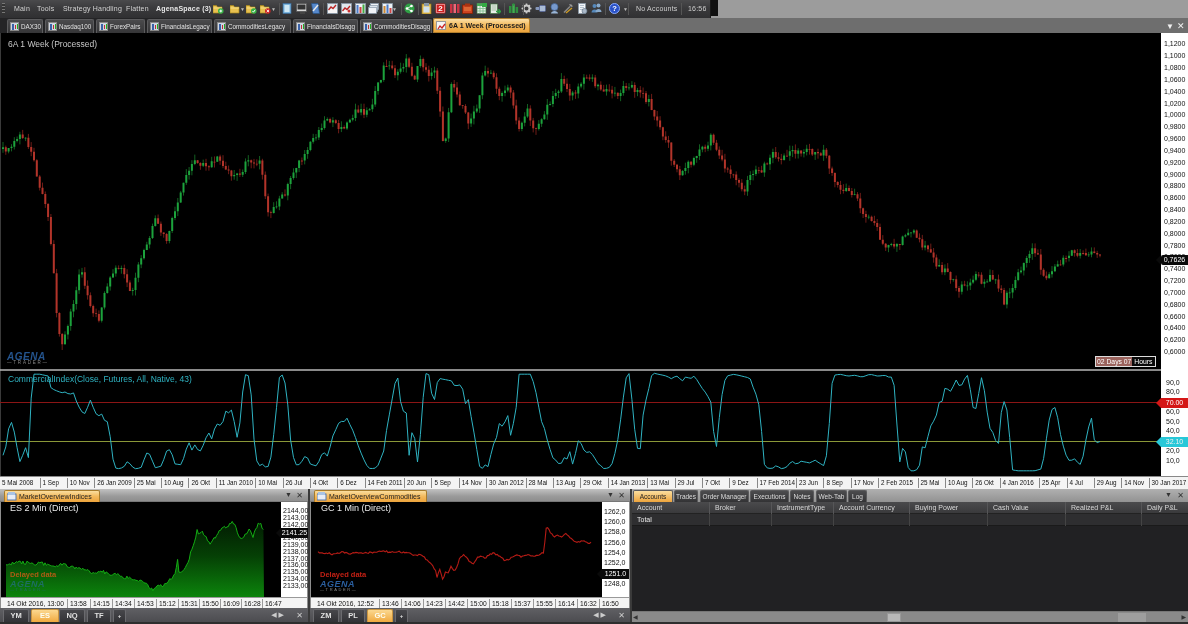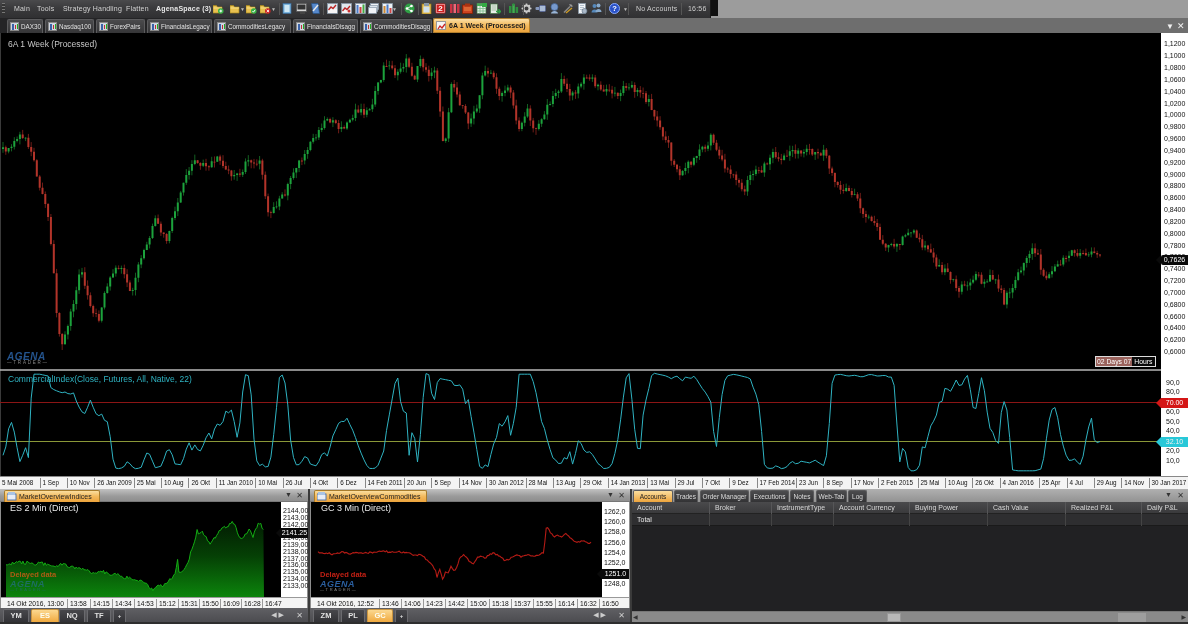--- a/index.html
+++ b/index.html
@@ -81,21 +81,21 @@
  <path d="M3.0,147.3V149.1M8.6,148.0V151.6M11.5,146.7V148.0M14.3,141.1V146.7M17.1,139.1V141.1M19.9,134.6V139.1M25.6,137.7V138.5M65.0,334.4V344.3M67.9,326.0V334.4M70.7,311.5V326.0M73.5,304.0V311.5M76.3,290.3V304.0M79.1,274.6V290.3M82.0,272.2V274.6M101.7,307.6V320.8M104.5,292.9V307.6M107.3,286.5V292.9M110.2,277.5V286.5M113.0,273.4V277.5M115.8,267.8V273.4M121.4,268.1V268.9M132.7,289.9V291.0M135.5,277.8V289.9M138.4,264.6V277.8M141.2,258.3V264.6M144.0,250.0V258.3M146.8,244.4V250.0M149.6,238.0V244.4M152.5,226.0V238.0M155.3,218.2V226.0M169.4,231.0V241.0M172.2,217.9V231.0M175.0,211.2V217.9M177.8,202.5V211.2M180.7,192.4V202.5M183.5,182.8V192.4M186.3,175.0V182.8M189.1,170.8V175.0M191.9,164.0V170.8M194.8,160.2V164.0M203.2,163.0V165.8M211.7,161.2V167.2M217.3,156.6V161.8M234.2,175.0V176.2M237.1,173.5V175.0M242.7,172.0V174.8M245.5,161.4V172.0M248.3,160.2V161.4M259.6,160.4V163.7M273.7,207.1V213.1M276.5,206.5V207.3M279.4,198.6V206.5M282.2,194.4V198.6M287.8,184.0V195.5M290.6,178.0V184.0M293.5,172.5V178.0M296.3,167.9V172.5M299.1,160.4V167.9M304.7,154.1V160.6M307.6,150.0V154.1M310.4,141.8V150.0M313.2,137.9V141.8M316.0,137.4V138.2M318.8,130.1V137.4M321.7,128.0V130.1M324.5,120.4V128.0M327.3,118.9V120.4M332.9,120.3V122.6M341.4,127.1V129.0M347.0,122.6V128.6M349.9,119.7V122.6M352.7,117.9V119.7M355.5,109.4V117.9M361.1,108.9V112.4M366.8,110.2V114.7M369.6,109.2V110.2M372.4,104.4V109.2M375.2,91.0V104.4M378.1,82.5V91.0M380.9,80.0V82.5M383.7,65.6V80.0M389.3,65.5V66.3M397.8,71.8V75.3M400.6,68.5V71.8M403.4,67.0V68.5M406.3,58.4V67.0M417.5,66.0V79.5M420.4,59.0V66.0M431.6,72.6V76.0M434.5,70.6V72.6M445.7,138.6V141.0M448.6,112.3V138.6M451.4,84.0V112.3M471.1,118.5V123.5M473.9,111.4V118.5M476.8,108.5V111.4M479.6,95.3V108.5M482.4,75.4V95.3M485.2,71.1V75.4M490.9,72.8V73.6M502.1,93.1V96.1M505.0,90.4V93.1M507.8,87.4V90.4M521.9,122.7V129.1M524.7,116.6V122.7M527.5,108.5V116.6M538.8,123.7V129.1M541.6,119.2V123.7M544.4,114.4V119.2M547.3,104.8V114.4M550.1,104.1V104.9M552.9,95.9V104.1M555.7,93.0V95.9M558.5,91.5V93.0M561.4,78.9V91.5M572.6,92.5V95.6M578.3,86.5V93.4M581.1,83.8V86.5M583.9,77.6V83.8M592.4,77.6V78.7M598.0,84.7V86.2M606.5,89.0V91.4M614.9,92.7V93.6M620.6,93.1V96.1M623.4,86.1V93.1M629.0,87.4V88.2M631.9,85.0V87.4M637.5,89.9V92.1M648.8,99.1V101.9M682.6,171.0V175.3M685.4,167.9V171.0M688.3,161.8V167.9M693.9,158.1V164.7M696.7,155.9V158.1M699.5,149.6V155.9M702.4,146.7V149.6M708.0,145.4V148.7M710.8,134.8V145.4M747.5,180.0V191.5M750.3,175.1V180.0M753.1,174.1V175.1M755.9,169.5V174.1M764.4,163.5V172.4M770.0,157.7V164.3M772.9,151.9V157.7M784.1,155.5V160.0M789.8,151.3V155.7M792.6,150.1V151.3M798.2,150.4V153.8M803.9,151.9V153.4M806.7,148.8V151.9M815.2,152.0V154.6M823.6,149.8V155.6M846.2,188.0V191.1M854.6,194.3V195.1M868.7,216.7V217.5M888.5,245.1V247.6M891.3,244.0V245.1M896.9,243.9V246.6M902.6,236.4V244.9M905.4,235.3V236.4M908.2,232.8V235.3M911.0,232.5V233.3M913.9,230.5V232.5M925.1,245.5V247.4M939.2,265.0V266.4M944.9,268.5V272.3M953.3,279.2V280.1M961.8,284.4V291.8M967.4,285.5V286.3M970.3,282.5V285.5M973.1,279.8V282.5M975.9,274.0V279.8M984.4,281.8V283.7M987.2,281.5V282.3M990.0,275.0V281.5M995.6,279.4V280.2M1006.9,292.8V304.5M1009.7,292.5V293.3M1012.6,288.1V292.5M1015.4,279.9V288.1M1018.2,272.3V279.9M1021.0,270.5V272.3M1023.8,263.0V270.5M1026.7,258.1V263.0M1029.5,254.1V258.1M1032.3,248.3V254.1M1049.2,274.2V278.3M1052.0,271.3V274.2M1054.9,266.5V271.3M1057.7,264.3V266.5M1063.3,257.8V264.5M1069.0,255.8V258.1M1071.8,250.3V255.8M1080.2,252.9V255.7M1088.7,254.4V255.3M1091.5,251.4V254.4" stroke="#1ca23c" stroke-width="2" fill="none"></path>
  <path d="M5.8,147.3V151.6M22.7,134.6V138.0M28.4,137.7V147.0M31.2,147.0V151.8M34.0,151.8V160.3M36.8,160.3V176.5M39.7,176.5V187.7M42.5,187.7V194.0M45.3,194.0V204.1M48.1,204.1V216.9M50.9,216.9V244.1M53.8,244.1V273.3M56.6,273.3V312.9M59.4,312.9V334.0M62.2,334.0V344.3M84.8,272.2V285.7M87.6,285.7V295.2M90.4,295.2V306.0M93.2,306.0V313.2M96.1,313.2V314.1M98.9,314.1V320.8M118.6,268.3V269.1M124.3,268.1V274.3M127.1,274.3V282.6M129.9,282.6V291.0M158.1,218.2V223.8M160.9,223.8V232.6M163.7,232.6V233.9M166.6,233.9V241.0M197.6,160.2V162.9M200.4,162.9V165.8M206.0,163.0V166.2M208.9,166.2V167.2M214.5,161.8V162.6M220.1,156.6V160.8M223.0,160.8V165.9M225.8,165.9V169.6M228.6,169.6V170.5M231.4,170.5V176.2M239.9,173.5V174.8M251.2,160.2V162.6M254.0,162.6V163.5M256.8,163.7V164.5M262.4,160.4V174.7M265.3,174.7V196.2M268.1,196.2V212.2M270.9,212.2V213.1M285.0,194.4V195.5M301.9,160.6V161.4M330.1,118.9V122.6M335.8,120.3V122.9M338.6,122.9V129.0M344.2,127.1V128.6M358.3,109.4V112.4M364.0,108.9V114.7M386.5,66.1V66.9M392.2,65.5V68.2M395.0,68.2V75.3M409.1,58.4V66.7M411.9,66.7V75.7M414.7,75.7V79.5M423.2,59.0V67.3M426.0,67.3V69.8M428.8,69.8V76.0M437.3,70.6V90.8M440.1,90.8V111.4M442.9,111.4V141.0M454.2,84.0V87.6M457.0,87.6V94.4M459.8,94.4V105.3M462.7,105.3V106.1M465.5,106.1V112.5M468.3,112.5V123.5M488.0,71.1V73.5M493.7,72.8V77.3M496.5,77.3V88.7M499.3,88.7V96.1M510.6,87.4V92.4M513.4,92.4V105.5M516.2,105.5V120.5M519.1,120.5V129.1M530.3,108.5V120.5M533.2,120.5V128.3M536.0,128.3V129.1M564.2,78.9V83.8M567.0,83.8V89.1M569.8,89.1V95.6M575.5,92.5V93.4M586.7,77.6V78.4M589.6,77.6V78.7M595.2,77.6V86.2M600.8,84.7V89.5M603.7,89.5V91.4M609.3,89.8V90.6M612.1,89.8V93.6M617.8,92.7V96.1M626.2,86.1V88.0M634.7,85.0V92.1M640.3,89.9V92.6M643.1,93.2V94.0M646.0,93.2V101.9M651.6,99.1V110.0M654.4,110.0V116.5M657.2,116.5V120.6M660.1,120.6V127.3M662.9,127.3V136.5M665.7,136.5V140.0M668.5,140.0V142.5M671.3,142.5V160.8M674.2,160.8V164.8M677.0,164.8V169.2M679.8,169.2V175.3M691.1,161.8V164.7M705.2,146.7V148.7M713.6,134.8V142.7M716.5,142.7V149.8M719.3,149.8V155.6M722.1,155.6V159.6M724.9,159.6V168.6M727.7,168.6V169.4M730.6,169.4V174.1M733.4,174.4V175.2M736.2,174.4V180.0M739.0,180.0V182.7M741.8,182.7V189.3M744.7,189.3V191.5M758.8,170.2V171.0M761.6,170.2V172.4M767.2,163.5V164.3M775.7,151.9V157.3M778.5,157.3V158.7M781.3,158.7V160.0M787.0,155.7V156.5M795.4,150.1V153.8M801.1,150.4V153.4M809.5,149.0V149.8M812.3,149.0V154.6M818.0,152.0V153.3M820.8,153.3V155.6M826.4,149.8V155.8M829.3,155.8V168.4M832.1,168.4V172.9M834.9,172.9V182.1M837.7,182.1V184.9M840.5,184.9V189.8M843.4,189.8V191.1M849.0,188.0V190.9M851.8,190.9V195.1M857.5,194.3V198.5M860.3,198.5V208.2M863.1,208.2V213.9M865.9,213.9V216.9M871.6,216.7V220.9M874.4,220.9V222.9M877.2,222.9V227.1M880.0,227.1V239.8M882.8,239.8V243.8M885.7,243.8V247.6M894.1,244.0V246.6M899.8,243.9V244.9M916.7,230.5V237.7M919.5,237.7V239.3M922.3,239.3V247.4M928.0,245.5V249.2M930.8,249.2V252.6M933.6,252.6V257.6M936.4,257.6V266.4M942.1,265.0V272.3M947.7,268.5V271.9M950.5,271.9V280.1M956.2,279.2V287.9M959.0,287.9V291.8M964.6,284.4V285.6M978.7,274.8V275.6M981.5,274.8V283.7M992.8,275.0V279.6M998.5,279.4V288.6M1001.3,288.6V289.9M1004.1,289.9V304.5M1035.1,248.3V253.2M1037.9,253.2V254.5M1040.8,254.5V269.8M1043.6,269.8V275.7M1046.4,275.7V278.3M1060.5,264.5V265.3M1066.1,258.1V258.9M1074.6,250.3V253.0M1077.4,253.0V255.7M1083.1,253.1V253.9M1085.9,253.1V255.3M1094.3,251.4V253.1M1097.2,253.1V254.4M1100.0,254.4V255.6" stroke="#b2342a" stroke-width="2" fill="none"></path>
 
  <line x1="0" y1="370" x2="1161" y2="370" stroke="#b8b8b8" stroke-width="1.4"></line>
 
  <line x1="0" y1="402.5" x2="1161" y2="402.5" stroke="#8b1515" stroke-width="1"></line>
  <line x1="0" y1="441.5" x2="1161" y2="441.5" stroke="#8a9838" stroke-width="1"></line>
  <polyline points="3.0,455.3 5.8,446.9 8.6,428.8 11.5,422.4 14.3,432.1 17.1,447.8 19.9,461.6 22.7,455.3 25.6,447.7 28.4,457.6 31.2,398.1 34.0,374.2 36.8,374.2 39.7,374.2 42.5,374.8 45.3,375.4 48.1,376.0 50.9,387.6 53.8,389.6 56.6,390.8 59.4,391.9 62.2,392.7 65.0,392.0 67.9,393.6 70.7,394.0 73.5,392.9 76.3,401.0 79.1,407.1 82.0,411.9 84.8,413.5 87.6,407.3 90.4,400.1 93.2,407.3 96.1,413.8 98.9,415.7 101.7,414.1 104.5,420.3 107.3,421.7 110.2,436.7 113.0,459.2 115.8,468.1 118.6,468.6 121.4,468.0 124.3,466.3 127.1,461.8 129.9,463.7 132.7,467.1 135.5,468.7 138.4,468.3 141.2,467.3 144.0,459.8 146.8,453.0 149.6,454.3 152.5,461.2 155.3,467.7 158.1,467.0 160.9,466.2 163.7,459.7 166.6,451.1 169.4,449.7 172.2,454.8 175.0,463.9 177.8,464.3 180.7,464.7 183.5,458.6 186.3,449.1 189.1,442.8 191.9,450.1 194.8,444.9 197.6,449.5 200.4,450.9 203.2,445.3 206.0,437.8 208.9,433.0 211.7,438.8 214.5,429.0 217.3,424.0 220.1,425.3 223.0,421.5 225.8,411.2 228.6,412.8 231.4,410.1 234.2,421.6 237.1,437.3 239.9,422.9 242.7,392.0 245.5,374.7 248.3,375.7 251.2,394.9 254.0,439.2 256.8,460.9 259.6,465.6 262.4,464.2 265.3,466.9 268.1,466.5 270.9,457.1 273.7,434.7 276.5,407.7 279.4,377.4 282.2,375.0 285.0,383.0 287.8,404.9 290.6,440.0 293.5,457.5 296.3,464.8 299.1,464.6 301.9,461.3 304.7,456.6 307.6,458.0 310.4,464.0 313.2,465.0 316.0,465.8 318.8,461.7 321.7,454.6 324.5,452.8 327.3,456.1 330.1,446.9 332.9,435.9 335.8,429.6 338.6,423.3 341.4,421.4 344.2,421.5 347.0,418.2 349.9,424.6 352.7,430.2 355.5,437.6 358.3,445.9 361.1,453.1 364.0,459.9 366.8,465.4 369.6,468.4 372.4,468.5 375.2,468.1 378.1,465.2 380.9,458.1 383.7,451.0 386.5,430.6 389.3,414.9 392.2,398.9 395.0,383.4 397.8,378.0 400.6,401.7 403.4,411.2 406.3,413.0 409.1,455.3 411.9,432.7 414.7,438.4 417.5,462.0 420.4,434.6 423.2,397.3 426.0,373.6 428.8,374.7 431.6,393.3 434.5,399.5 437.3,382.5 440.1,378.6 442.9,379.2 445.7,379.7 448.6,380.3 451.4,380.9 454.2,385.3 457.0,385.6 459.8,384.9 462.7,389.2 465.5,403.7 468.3,399.6 471.1,416.5 473.9,432.1 476.8,449.5 479.6,466.4 482.4,468.3 485.2,464.9 488.0,466.6 490.9,454.5 493.7,443.9 496.5,437.4 499.3,423.6 502.1,426.2 505.0,421.8 507.8,415.6 510.6,435.3 513.4,423.3 516.2,407.4 519.1,374.2 521.9,374.2 524.7,374.2 527.5,374.2 530.3,374.2 533.2,381.6 536.0,392.7 538.8,407.2 541.6,421.6 544.4,428.4 547.3,440.1 550.1,449.5 552.9,457.8 555.7,460.1 558.5,463.5 561.4,463.2 564.2,457.7 567.0,459.0 569.8,451.7 572.6,464.1 575.5,453.4 578.3,440.8 581.1,443.5 583.9,450.0 586.7,452.4 589.6,451.8 592.4,454.5 595.2,458.9 598.0,463.6 600.8,465.7 603.7,468.5 606.5,468.3 609.3,467.4 612.1,463.5 614.9,453.4 617.8,439.7 620.6,419.8 623.4,397.1 626.2,377.8 629.0,373.6 631.9,399.3 634.7,429.3 637.5,448.3 640.3,448.7 643.1,415.1 646.0,400.0 648.8,388.6 651.6,375.6 654.4,373.3 657.2,374.0 660.1,374.6 662.9,375.2 665.7,375.9 668.5,377.1 671.3,378.7 674.2,377.0 677.0,376.2 679.8,378.7 682.6,380.8 685.4,377.1 688.3,377.8 691.1,378.3 693.9,376.2 696.7,379.5 699.5,384.1 702.4,388.6 705.2,392.1 708.0,396.7 710.8,402.1 713.6,431.5 716.5,446.5 719.3,417.7 722.1,394.6 724.9,380.4 727.7,375.8 730.6,375.1 733.4,374.4 736.2,374.8 739.0,375.4 741.8,376.1 744.7,376.8 747.5,377.5 750.3,379.0 753.1,387.2 755.9,394.1 758.8,404.7 761.6,431.5 764.4,464.4 767.2,467.9 770.0,468.4 772.9,468.1 775.7,465.9 778.5,466.9 781.3,468.6 784.1,468.1 787.0,466.6 789.8,463.2 792.6,461.5 795.4,463.7 798.2,463.3 801.1,461.2 803.9,461.8 806.7,462.3 809.5,462.9 812.3,461.6 815.2,460.2 818.0,462.2 820.8,463.9 823.6,465.6 826.4,455.8 829.3,423.5 832.1,383.3 834.9,375.1 837.7,374.6 840.5,374.4 843.4,375.0 846.2,375.7 849.0,376.0 851.8,375.6 854.6,375.3 857.5,375.9 860.3,376.7 863.1,376.7 865.9,375.7 868.7,374.7 871.6,374.6 874.4,375.3 877.2,376.0 880.0,375.9 882.8,375.5 885.7,375.6 888.5,377.0 891.3,377.1 894.1,385.3 896.9,424.0 899.8,461.9 902.6,448.4 905.4,451.9 908.2,467.5 911.0,470.8 913.9,470.8 916.7,469.7 919.5,465.2 922.3,446.9 925.1,447.8 928.0,436.3 930.8,425.9 933.6,421.2 936.4,415.1 939.2,402.4 942.1,401.3 944.9,388.4 947.7,389.2 950.5,391.3 953.3,386.2 956.2,380.0 959.0,385.4 961.8,384.9 964.6,379.1 967.4,375.4 970.3,389.6 973.1,407.5 975.9,408.5 978.7,393.6 981.5,377.7 984.4,390.8 987.2,412.1 990.0,428.3 992.8,432.5 995.6,440.5 998.5,443.4 1001.3,412.5 1004.1,401.6 1006.9,410.0 1009.7,437.5 1012.6,469.9 1015.4,470.4 1018.2,470.8 1021.0,470.8 1023.8,470.8 1026.7,470.8 1029.5,470.8 1032.3,470.8 1035.1,470.7 1037.9,469.9 1040.8,469.1 1043.6,458.5 1046.4,438.8 1049.2,420.1 1052.0,409.5 1054.9,407.5 1057.7,417.8 1060.5,434.5 1063.3,446.1 1066.1,455.2 1069.0,460.3 1071.8,460.2 1074.6,458.8 1077.4,462.2 1080.2,464.4 1083.1,456.2 1085.9,440.0 1088.7,426.9 1091.5,418.1 1094.3,439.9 1097.2,442.6 1100.0,441.5" stroke="#2fb3c2" stroke-width="1" fill="none" stroke-linejoin="round"></polyline>
 </svg>
 <div class="abs" style="left:8px;top:39px;font-size:8.5px;color:#c8c8c8;">6A 1 Week (Processed)</div>
-<div class="abs" style="left:8px;top:374px;font-size:8.5px;color:#2fb3c2;">CommercialIndex(Close, Futures, All, Native, 22)</div>
+<div class="abs" style="left:8px;top:374px;font-size:8.5px;color:#2fb3c2;">CommercialIndex(Close, Futures, All, Native, 43)</div>
 
 <div class="abs" style="left:7px;top:351px;width:50px;height:16px;">
  <div style="font-size:10px;font-weight:bold;font-style:italic;color:#24548e;letter-spacing:.5px;">AGENA</div>
  <div style="font-size:4.5px;color:#8a8a8a;letter-spacing:1.8px;margin-top:-2px;">—TRADER—</div>
 </div>
 
 <div class="abs" style="left:1095px;top:356px;width:61px;height:11px;border:1px solid #ddd;background:#0a0a0a;font-size:6.8px;line-height:9px;color:#fff;white-space:nowrap;">
  <span style="background:#9a625c;display:inline-block;height:9px;padding:0 1px;">02 Days 07</span><span> Hours</span>
 </div>
 
@@ -265,21 +265,21 @@
             </svg>
           </span></div>
   <div class="winctl" style="right:16px;top:2px;color:#333;font-size:7px;">▼</div>
   <div class="winctl" style="right:5px;top:2px;color:#333;font-size:8px;">✕</div>
  </div>
  <div class="abs" style="left:1px;top:13px;width:318px;height:95px;background:#000;"></div>
  <div class="abs" style="left:292px;top:13px;width:27px;height:95px;background:#fff;"></div>
  <svg width="320" height="133" viewBox="310 489 320 133">
    <polyline points="318.0,551.7 319.4,552.9 320.8,552.7 322.2,552.9 323.6,553.5 325.0,553.6 326.4,553.0 327.8,553.7 329.2,552.8 330.6,554.0 332.0,554.8 333.4,553.7 334.8,553.7 336.2,553.5 337.6,552.9 339.0,553.4 340.4,552.7 341.8,551.5 343.2,551.8 344.6,553.0 346.0,552.4 347.4,553.0 348.8,554.0 350.2,554.1 351.6,553.6 353.0,552.6 354.4,552.9 355.8,552.4 357.2,552.6 358.6,553.1 360.0,552.8 361.4,552.9 362.8,553.4 364.2,552.9 365.6,552.4 367.0,553.0 368.4,553.3 369.8,551.9 371.2,552.2 372.6,553.0 374.0,552.0 375.4,552.2 376.8,552.2 378.2,551.6 379.6,551.1 381.0,551.5 382.4,551.1 383.8,550.8 385.2,551.9 386.6,550.8 388.0,552.5 389.4,552.1 390.8,552.4 392.2,551.6 393.6,552.2 395.0,552.3 396.4,552.1 397.8,551.8 399.2,551.2 400.6,552.5 402.0,553.0 403.4,552.0 404.8,552.8 406.2,552.4 407.6,552.7 409.0,552.8 410.4,553.3 411.8,554.4 413.2,555.3 414.6,555.0 416.0,555.0 417.4,555.6 418.8,554.3 420.2,554.6 421.6,555.2 423.0,556.2 424.4,557.0 425.8,559.6 427.2,559.9 428.6,561.6 430.0,562.7 431.4,564.0 432.8,565.8 434.2,568.9 435.6,570.4 437.0,577.5 438.4,572.7 439.8,569.3 441.2,574.1 442.6,579.1 444.0,576.7 445.4,572.0 446.8,572.5 448.2,572.8 449.6,569.8 451.0,566.3 452.4,568.6 453.8,570.4 455.2,570.1 456.6,567.4 458.0,563.9 459.4,558.7 460.8,557.0 462.2,556.1 463.6,554.6 465.0,556.1 466.4,557.2 467.8,558.9 469.2,561.5 470.6,562.1 472.0,563.2 473.4,563.9 474.8,561.8 476.2,559.6 477.6,557.1 479.0,557.1 480.4,556.1 481.8,556.5 483.2,556.8 484.6,558.1 486.0,558.0 487.4,555.6 488.8,555.4 490.2,553.8 491.6,554.3 493.0,552.7 494.4,553.1 495.8,554.8 497.2,554.4 498.6,555.9 500.0,556.3 501.4,557.6 502.8,558.2 504.2,560.6 505.6,560.2 507.0,559.4 508.4,560.0 509.8,559.2 511.2,557.2 512.6,557.0 514.0,556.3 515.4,555.5 516.8,554.9 518.2,555.3 519.6,555.6 521.0,557.2 522.4,556.1 523.8,555.8 525.2,555.4 526.6,555.2 528.0,554.5 529.4,555.1 530.8,556.0 532.2,555.7 533.6,556.3 535.0,556.1 536.4,555.4 537.8,555.4 539.2,554.9 540.6,554.1 542.0,552.7 543.4,553.1 544.8,542.3 546.2,528.2 547.6,527.7 549.0,529.6 550.4,532.9 551.8,533.6 553.2,535.8 554.6,537.0 556.0,535.7 557.4,535.1 558.8,536.0 560.2,536.3 561.6,537.1 563.0,535.8 564.4,534.4 565.8,533.5 567.2,534.9 568.6,536.0 570.0,537.8 571.4,538.5 572.8,539.8 574.2,541.3 575.6,541.7 577.0,542.3 578.4,541.6 579.8,542.2 581.2,540.8 582.6,541.0 584.0,540.9 585.4,541.8 586.8,542.2 588.2,543.4 589.6,543.4 591.0,542.2" stroke="#b51b15" stroke-width="1.1" fill="none"></polyline>
  </svg>
- <div class="abs" style="left:11px;top:14px;font-size:9px;color:#e8e8e8;">GC 3 Min (Direct)</div>
+ <div class="abs" style="left:11px;top:14px;font-size:9px;color:#e8e8e8;">GC 1 Min (Direct)</div>
  <div class="abs dlab" style="left:10px;top:81px;color:#c32014;">Delayed data</div>
  <div class="abs" style="left:10px;top:90px;">
   <div style="font-size:9px;font-weight:bold;font-style:italic;color:#2a5e9e;letter-spacing:.5px;">AGENA</div>
   <div style="font-size:4px;color:#888;letter-spacing:1.6px;margin-top:-2px;">—TRADER—</div>
  </div>
  <div class="axlab" style="left:294px;top:18.9px;">1262,0</div>
 <div class="axlab" style="left:294px;top:29.2px;">1260,0</div>
 <div class="axlab" style="left:294px;top:39.4px;">1258,0</div>
 <div class="axlab" style="left:294px;top:49.7px;">1256,0</div>
 <div class="axlab" style="left:294px;top:59.9px;">1254,0</div>

